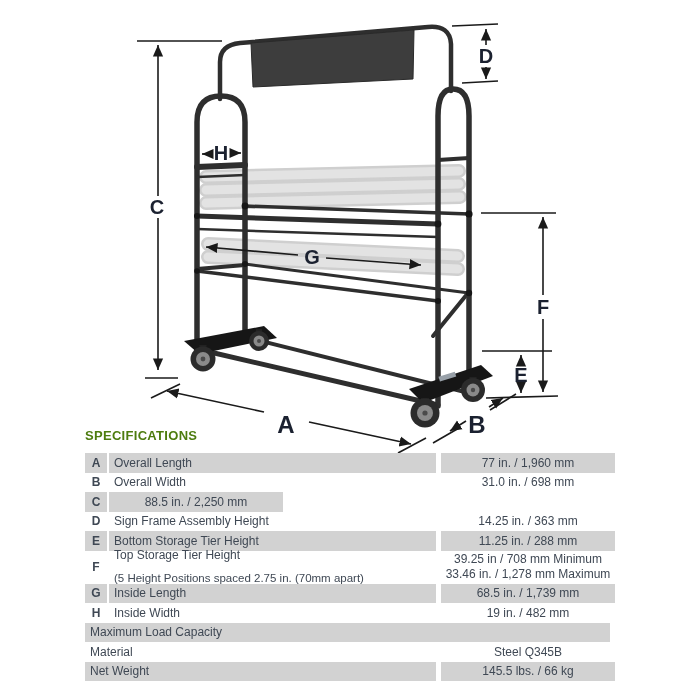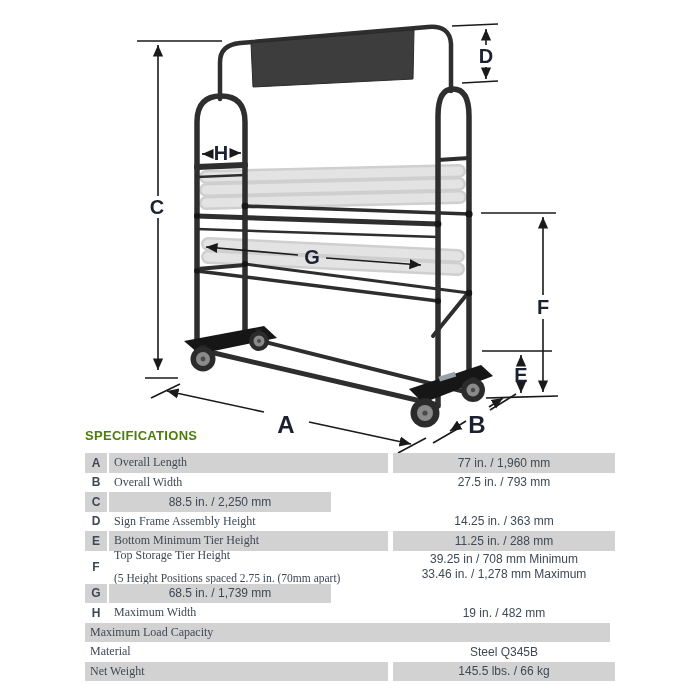--- a/index.html
+++ b/index.html
@@ -9,23 +9,23 @@
   .dim{font:bold 20px "Liberation Sans",sans-serif;fill:#1b2130;}
   .dim.big{font-size:24px;}
   .spec-title{position:absolute;left:85px;top:428px;font-size:13px;font-weight:bold;
               color:#4d7c0f;letter-spacing:.3px;}
   .spec-table{position:absolute;left:85px;top:453px;width:530px;color:#3f4854;font-size:12px;}
   .row{display:flex;height:19.5px;}
   .row.tall{height:33px;}
   .cell{display:flex;flex-direction:column;justify-content:center;background:transparent;}
   .row.shaded .cell{background:#d2d2d2;}
   .cell.key{width:22px;margin-right:2px;font-weight:bold;text-align:center;align-items:center;}
-  .cell.label{flex:1;padding-left:5px;margin-right:5px;font-family:Liberation Serif, serif;}
+  .cell.label{flex:1;padding-left:5px;margin-right:5px;}
   .cell.label.noindent{}
-  .cell.value{width:222px;text-align:center;align-items:center;}
+  .cell.value{width:174px;text-align:center;align-items:center;}
   .cell .l2{font-size:11.5px;margin-top:8px;}
   .cell span{line-height:1.25;}
 </style>
 </head>
 <body>
 
 <div class="stage">
 
   <svg class="diagram" width="700" height="455" viewBox="0 0 700 455">
     <defs>
@@ -172,60 +172,61 @@
 
     <div class="row shaded">
       <div class="cell key">A</div>
       <div class="cell label">Overall Length</div>
       <div class="cell value">77 in. / 1,960 mm</div>
     </div>
 
     <div class="row">
       <div class="cell key">B</div>
       <div class="cell label">Overall Width</div>
-      <div class="cell value">27.5 in. / 793 mm</div>
+      <div class="cell value">31.0 in. / 698 mm</div>
     </div>
 
     <div class="row shaded">
       <div class="cell key">C</div>
       <div class="cell value">88.5 in. / 2,250 mm</div>
     </div>
 
     <div class="row">
       <div class="cell key">D</div>
       <div class="cell label">Sign Frame Assembly Height</div>
       <div class="cell value">14.25 in. / 363 mm</div>
     </div>
 
     <div class="row shaded">
       <div class="cell key">E</div>
-      <div class="cell label">Bottom Minimum Tier Height</div>
+      <div class="cell label">Bottom Storage Tier Height</div>
       <div class="cell value">11.25 in. / 288 mm</div>
     </div>
 
     <div class="row tall">
       <div class="cell key">F</div>
       <div class="cell label">
         <span>Top Storage Tier Height</span>
         <span class="l2">(5 Height Positions spaced 2.75 in. (70mm apart)</span>
       </div>
       <div class="cell value">
         <span>39.25 in / 708 mm Minimum</span>
         <span>33.46 in. / 1,278 mm Maximum</span>
       </div>
     </div>
 
     <div class="row shaded">
       <div class="cell key">G</div>
+      <div class="cell label">Inside Length</div>
       <div class="cell value">68.5 in. / 1,739 mm</div>
     </div>
 
     <div class="row">
       <div class="cell key">H</div>
-      <div class="cell label">Maximum Width</div>
+      <div class="cell label">Inside Width</div>
       <div class="cell value">19 in. / 482 mm</div>
     </div>
 
     <div class="row shaded">
       <div class="cell label noindent">Maximum Load Capacity</div>
     </div>
 
     <div class="row">
       <div class="cell label noindent">Material</div>
       <div class="cell value">Steel Q345B</div>

